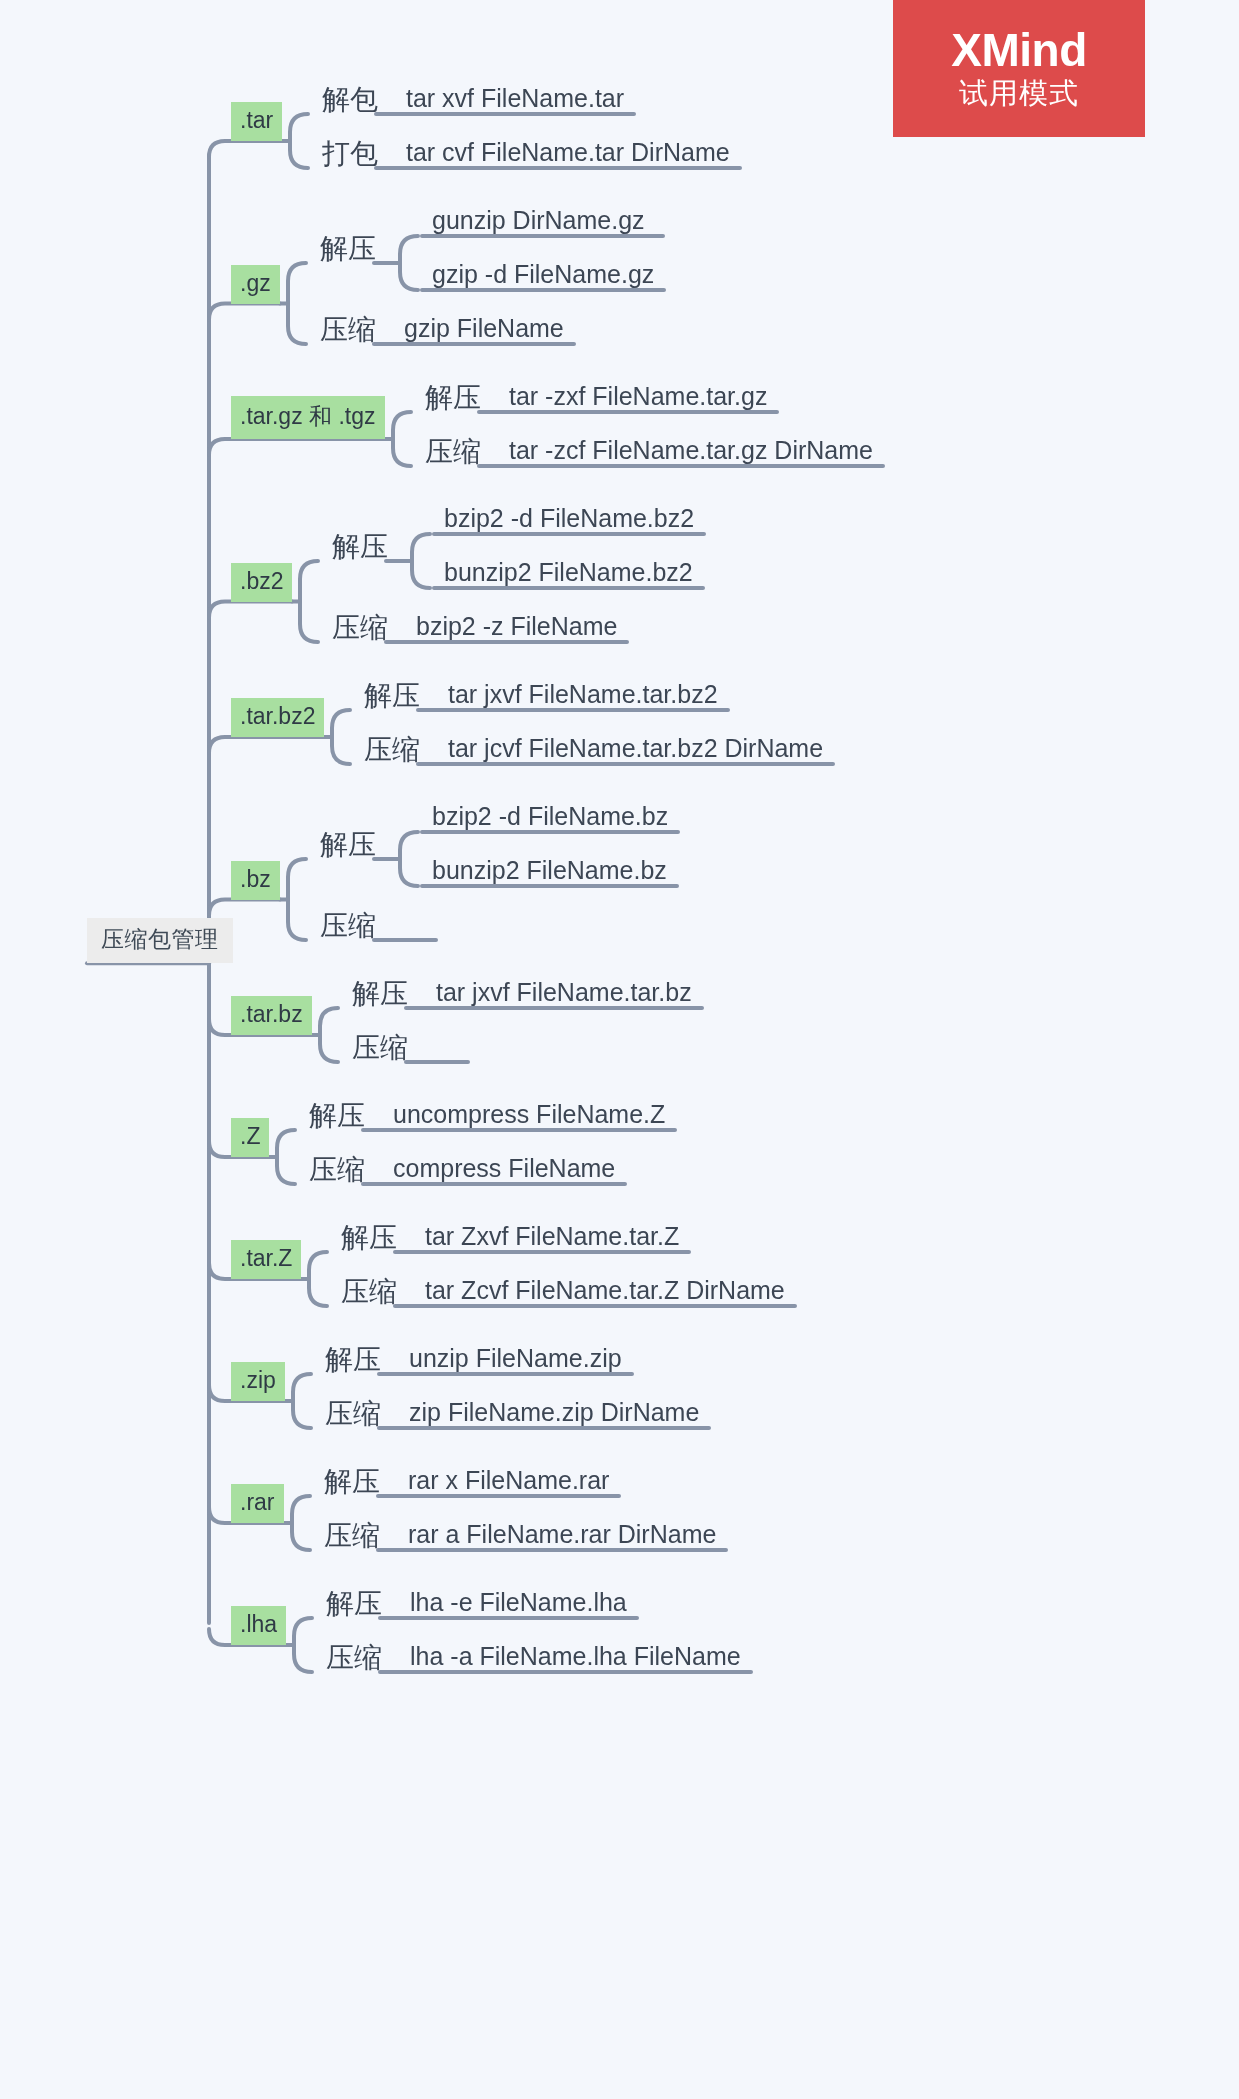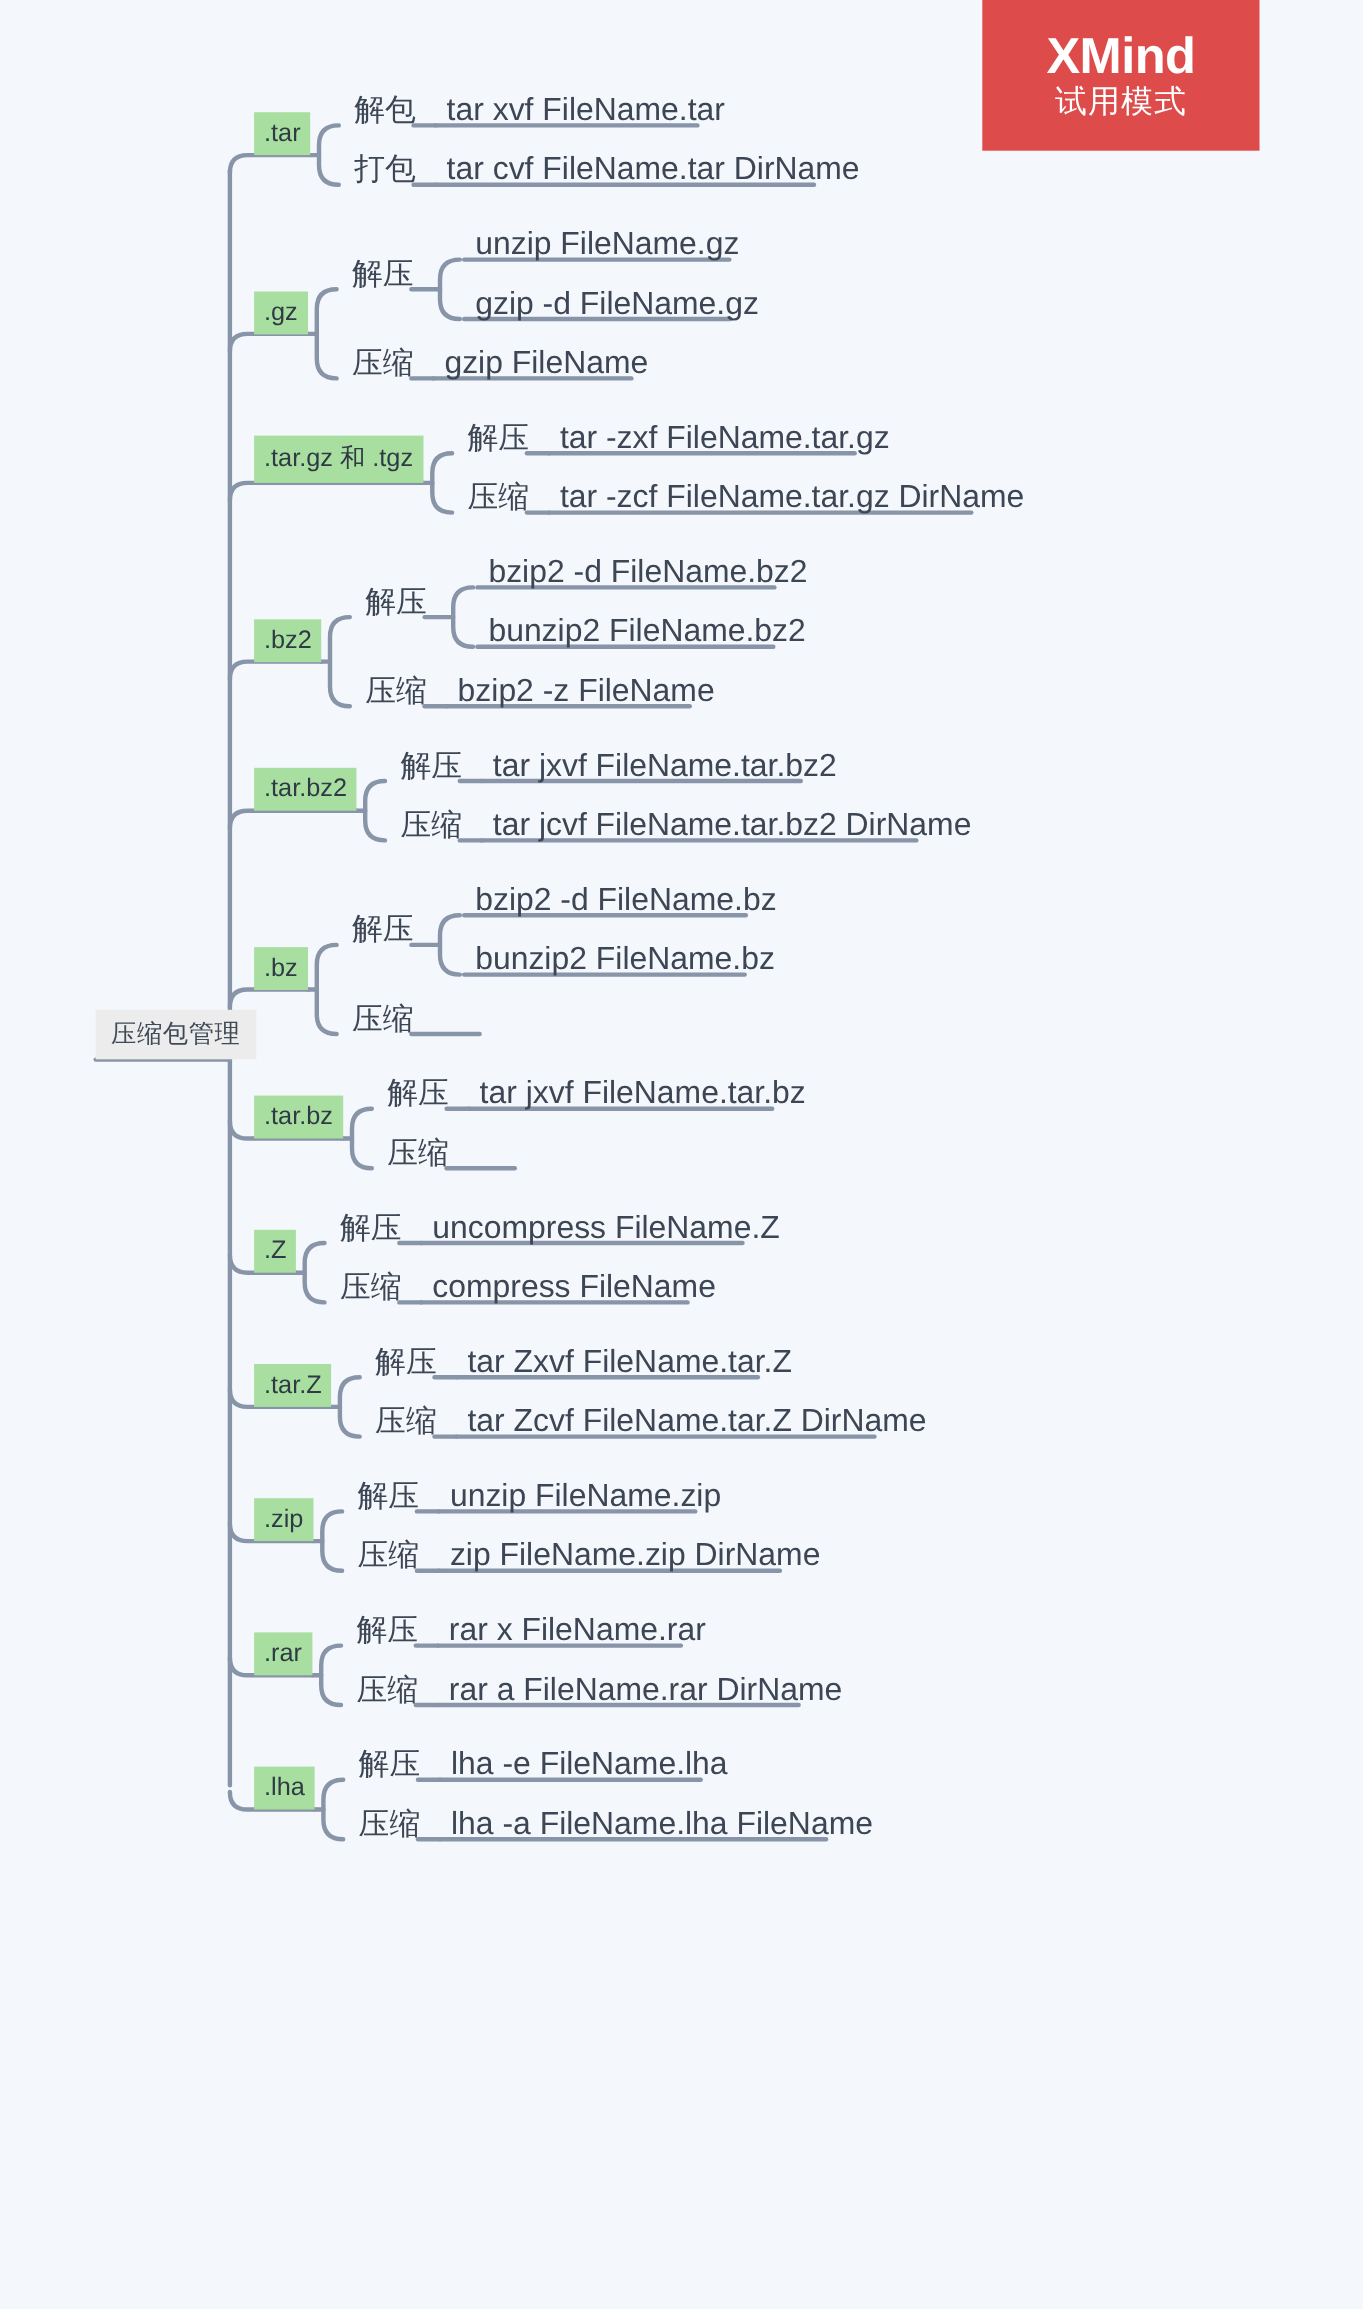--- a/index.html
+++ b/index.html
@@ -22,21 +22,21 @@
   }
 
   
   .lvl1-topic{
     background:#a8dfa0;color:#2f3a45;
     font-size:23px;padding:5px 9px 7px 9px;
   }
 
   
   .plain-topic{
-    color:#3c4654;font-size:29px;
+    color:#3c4654;font-size:25px;
     padding:0 4px 5px 4px;
     line-height:1.05;
   }
   .plain-topic.cn{font-size:28px;}
 
   
   .watermark{
     position:absolute;background:#dd4b4b;
     display:flex;flex-direction:column;
     align-items:center;justify-content:center;
@@ -143,21 +143,21 @@
     </svg>
   <div id="nodes">
       <div class="node root-topic" style="left: 87px; top: 918.25px;">压缩包管理</div>
       <div class="node lvl1-topic" style="left: 231px; top: 102px;">.tar</div>
       <div class="node plain-topic cn" style="left: 318px; top: 85px;">解包</div>
       <div class="node plain-topic" style="left: 402px; top: 85px;">tar xvf FileName.tar</div>
       <div class="node plain-topic cn" style="left: 318px; top: 139px;">打包</div>
       <div class="node plain-topic" style="left: 402px; top: 139px;">tar cvf FileName.tar DirName</div>
       <div class="node lvl1-topic" style="left: 231px; top: 264.5px;">.gz</div>
       <div class="node plain-topic cn" style="left: 316px; top: 234px;">解压</div>
-      <div class="node plain-topic" style="left: 428px; top: 207px;">unzip FileName.gz</div>
+      <div class="node plain-topic" style="left: 428px; top: 207px;">gunzip DirName.gz</div>
       <div class="node plain-topic" style="left: 428px; top: 261px;">gzip -d FileName.gz</div>
       <div class="node plain-topic cn" style="left: 316px; top: 315px;">压缩</div>
       <div class="node plain-topic" style="left: 400px; top: 315px;">gzip FileName</div>
       <div class="node lvl1-topic" style="left: 231px; top: 396px;">.tar.gz 和 .tgz</div>
       <div class="node plain-topic cn" style="left: 421px; top: 383px;">解压</div>
       <div class="node plain-topic" style="left: 505px; top: 383px;">tar -zxf FileName.tar.gz</div>
       <div class="node plain-topic cn" style="left: 421px; top: 437px;">压缩</div>
       <div class="node plain-topic" style="left: 505px; top: 437px;">tar -zcf FileName.tar.gz DirName</div>
       <div class="node lvl1-topic" style="left: 231px; top: 562.5px;">.bz2</div>
       <div class="node plain-topic cn" style="left: 328px; top: 532px;">解压</div>

